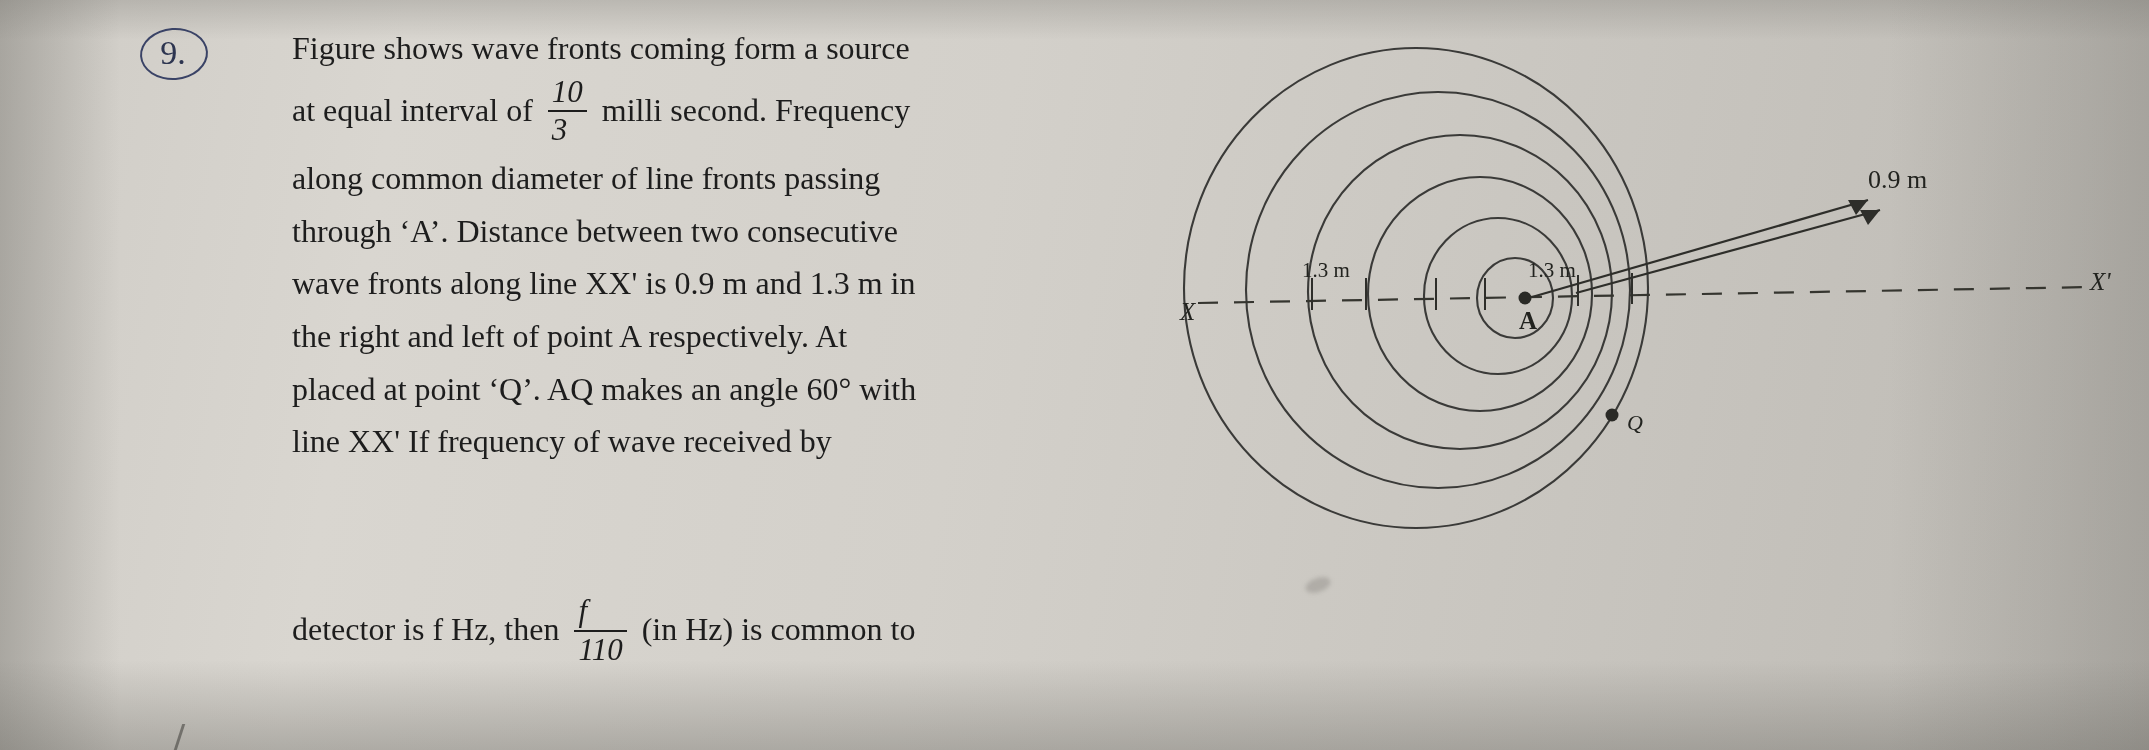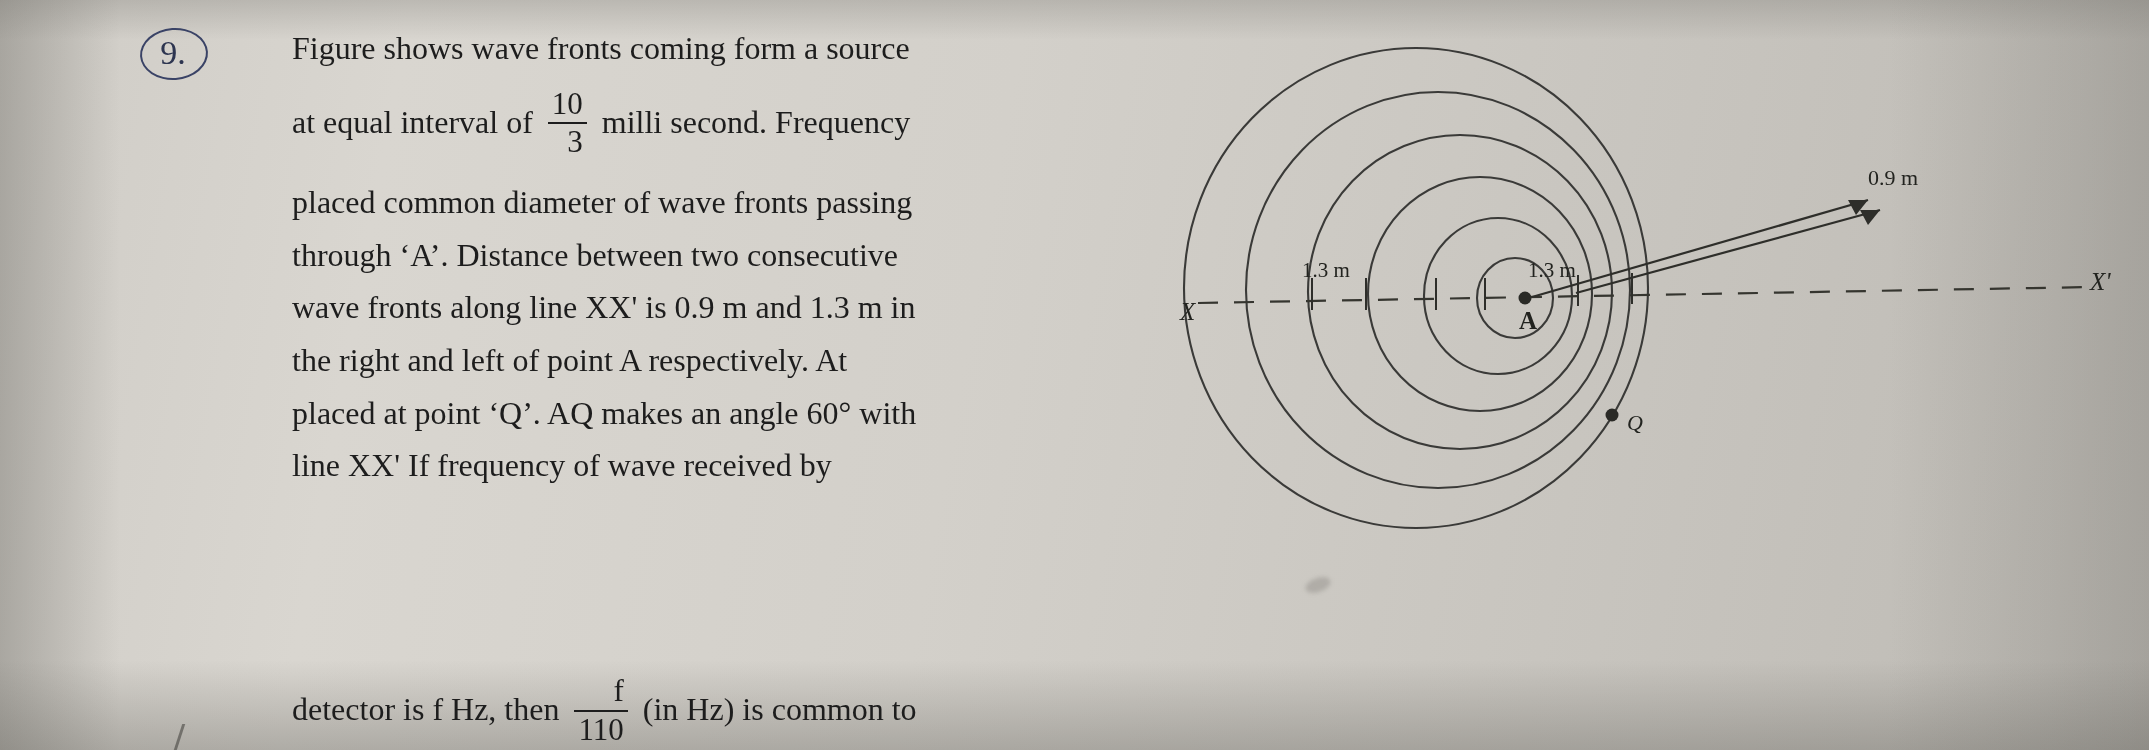--- a/index.html
+++ b/index.html
@@ -83,42 +83,43 @@
     font-size: 32px;
     line-height: 1.52;
     text-align: justify;
     text-justify: inter-word;
     font-family: "Liberation Serif", serif;
   }
   .qtext p { margin: 0 0 4px 0; }
   .frac {
     display: inline-block;
     vertical-align: middle;
-    text-align: right;
-    margin: 12px 7px;
+    text-align: left;
+    margin: 0 7px;
     position: relative;
     top: -2px;
+    font-style: italic;
   }
   .frac .num {
     display: block;
     padding: 0 4px 1px 4px;
     border-bottom: 2px solid #1d1d1d;
     font-size: 31px;
     line-height: 1.12;
   }
   .frac .den {
     display: block;
     padding: 1px 4px 0 4px;
     font-size: 31px;
     line-height: 1.12;
   }
   .lastline {
     position: absolute;
     left: 292px;
-    top: 664px;
+    top: 596px;
     width: 880px;
     color: #1d1d1d;
     font-size: 32px;
     font-family: "Liberation Serif", serif;
   }
 
   
   .figure {
     position: absolute;
     left: 1180px;
@@ -126,21 +127,21 @@
     width: 960px;
     height: 520px;
   }
   .fig-svg { display: block; }
 
   .fig-label {
     position: absolute;
     color: #22231f;
     font-family: "Liberation Serif", serif;
   }
-  .lbl-09 { left: 688px; top: 155px; font-size: 22px; }
+  .lbl-09 { left: 688px; top: 155px; font-size: 26px; }
   .lbl-13l { left: 122px; top: 248px; font-size: 21px; }
   .lbl-13r { left: 348px; top: 248px; font-size: 21px; }
   .lbl-A { left: 339px; top: 297px; font-size: 25px; font-weight: bold; }
   .lbl-Q { left: 447px; top: 400px; font-size: 22px; font-style: italic; }
   .lbl-X { left: 0px; top: 288px; font-size: 25px; font-style: italic; }
   .lbl-Xp { left: 910px; top: 258px; font-size: 25px; font-style: italic; }
 
   
   .smudge1 {
     position: absolute;
@@ -179,21 +180,21 @@
   <div class="qtext">
     <p>Figure shows wave fronts coming form a source</p>
     <p>
       <span>at equal interval of</span>
       <span class="frac">
         <span class="num">10</span>
         <span class="den">3</span>
       </span>
       <span>milli second. Frequency</span>
     </p>
-    <p>placed common diameter of wave fronts passing</p>
+    <p>along common diameter of line fronts passing</p>
     <p>through ‘A’. Distance between two consecutive</p>
     <p>wave fronts along line XX' is 0.9 m and 1.3 m in</p>
     <p>the right and left of point A respectively.   At</p>
     <p>placed at point ‘Q’. AQ makes an angle 60° with</p>
     <p>line XX'  If frequency of wave received by</p>
   </div>
 
   <div class="lastline">
     <span>detector is f Hz, then</span>
     <span class="frac">

